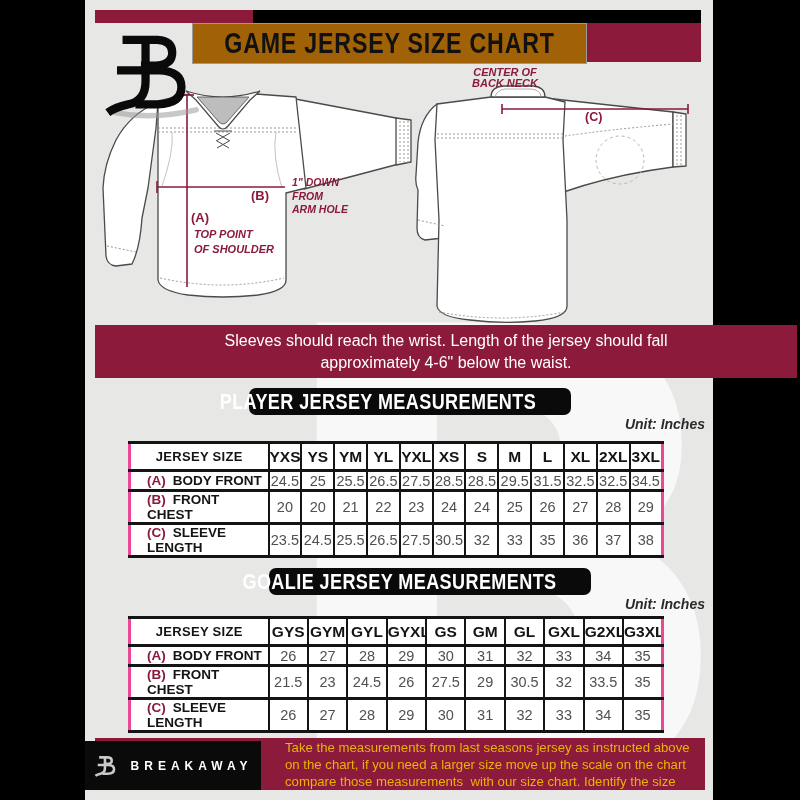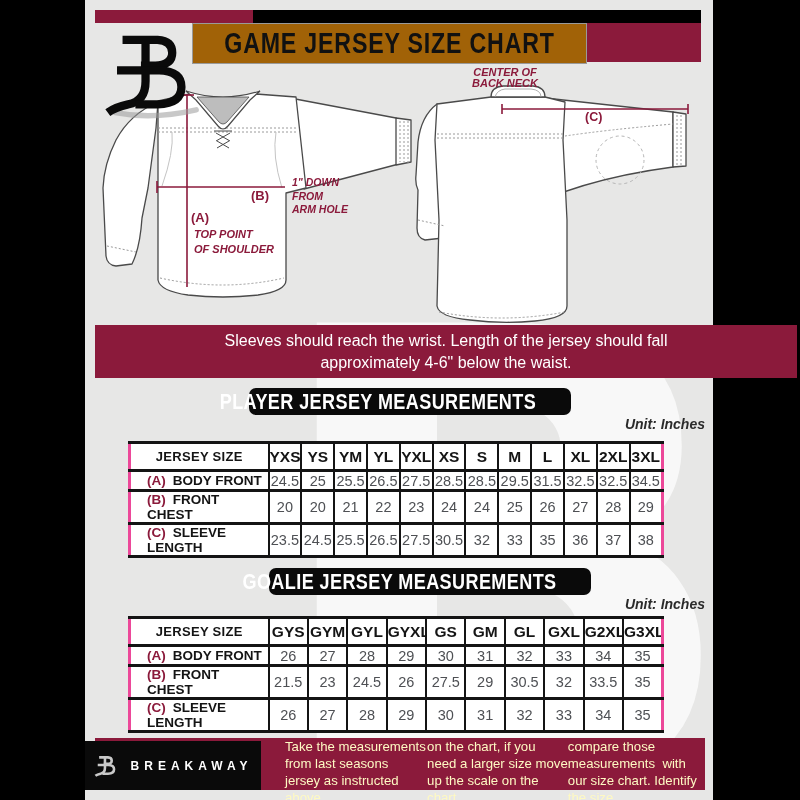--- a/index.html
+++ b/index.html
@@ -52,22 +52,22 @@
   .meas-table{border:3px solid #ec4899;}
   .meas-table thead tr{height:28px;}
   .meas-table tbody tr{height:20px;}
   .meas-table th{font-size:15.5px;color:#141414;}
   .meas-table th.corner{font-size:13px;letter-spacing:0.3px;}
   .meas-table td{font-size:14.5px;color:#4e5054;}
   .meas-table td.rowlabel{text-align:left;padding-left:16px;font-size:13.5px;font-weight:bold;color:#141414;}
   .letter{color:#8b1a3b;font-weight:bold;margin-right:7px;}
 
   
-  .footer-maroon{left:95px;top:738px;width:610px;height:52px;background:#8b1a3b;color:#fef9c3;
-    display:flex;flex-direction:row;justify-content:center;padding-left:190px;box-sizing:border-box;}
+  .footer-maroon{left:95px;top:738px;width:610px;height:52px;background:#8b1a3b;color:#eab308;
+    display:flex;flex-direction:column;justify-content:center;padding-left:190px;box-sizing:border-box;}
   .footer-maroon .fline{font-size:13.2px;line-height:17px;white-space:pre-wrap;}
   .footer-black{left:85px;top:741px;width:176px;height:49px;background:#0a0a0a;
     display:flex;align-items:center;justify-content:center;}
   .brand-text{color:#fff;font-weight:bold;font-size:12px;letter-spacing:5px;margin-left:9px;white-space:nowrap;}
 </style>
 </head>
 <body>
 
 <div class="page">
 

